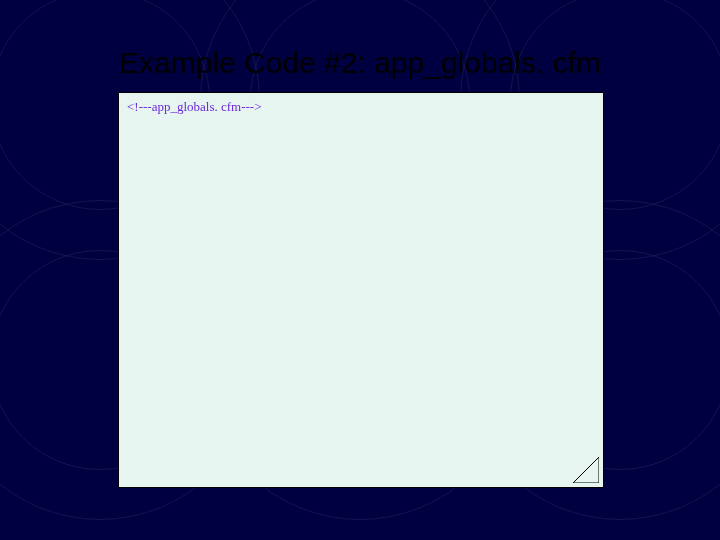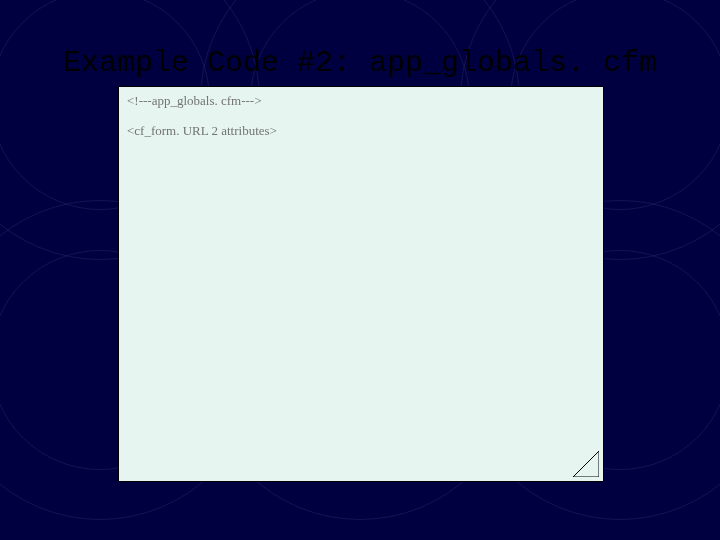--- a/index.html
+++ b/index.html
@@ -22,33 +22,33 @@
     border-radius: 50%;
   }
   .title {
     position: absolute;
     top: 46px;
     left: 0;
     width: 100%;
     text-align: center;
     color: #000;
     font-size: 30px;
-    font-family: Liberation Mono, monospace;
+    font-family: Liberation Sans, sans-serif;
   }
   .codebox {
     position: absolute;
-    top: 86px;
+    top: 92px;
     left: 118px;
     width: 486px;
     height: 396px;
     background: #e6f5f0;
     border: 1px solid #000;
     padding: 6px 8px;
     font-family: "Times New Roman", serif;
-    color: #737373;
+    color: #6d28d9;
     font-size: 13px;
   }
   .codebox p {
     margin-bottom: 14px;
     line-height: 1.25;
   }
   .codebox p.tight { margin-bottom: 0; }
   .corner {
     position: absolute;
     right: 4px;
@@ -72,19 +72,18 @@
   <div class="c" style="width:320px;height:320px;left:200px;top:200px"></div>
   <div class="c" style="width:220px;height:220px;left:250px;top:250px"></div>
   <div class="c" style="width:320px;height:320px;left:460px;top:200px"></div>
   <div class="c" style="width:220px;height:220px;left:510px;top:250px"></div>
 </div>
 
 <div class="title">Example Code #2: app_globals. cfm</div>
 
 <div class="codebox">
   <p>&lt;!---app_globals. cfm---&gt;</p>
-  <p>&lt;cf_form. URL 2 attributes&gt;</p>
 
   <svg class="corner" viewBox="0 0 26 26">
     <polygon points="0,26 26,26 26,0" fill="#e6f5f0" stroke="#000" stroke-width="1"></polygon>
     <polygon points="0,26 26,0 22,4 4,22" fill="#d0e8e0" stroke="#000" stroke-width="0.8"></polygon>
   </svg>
 </div>
 
 </body></html>

